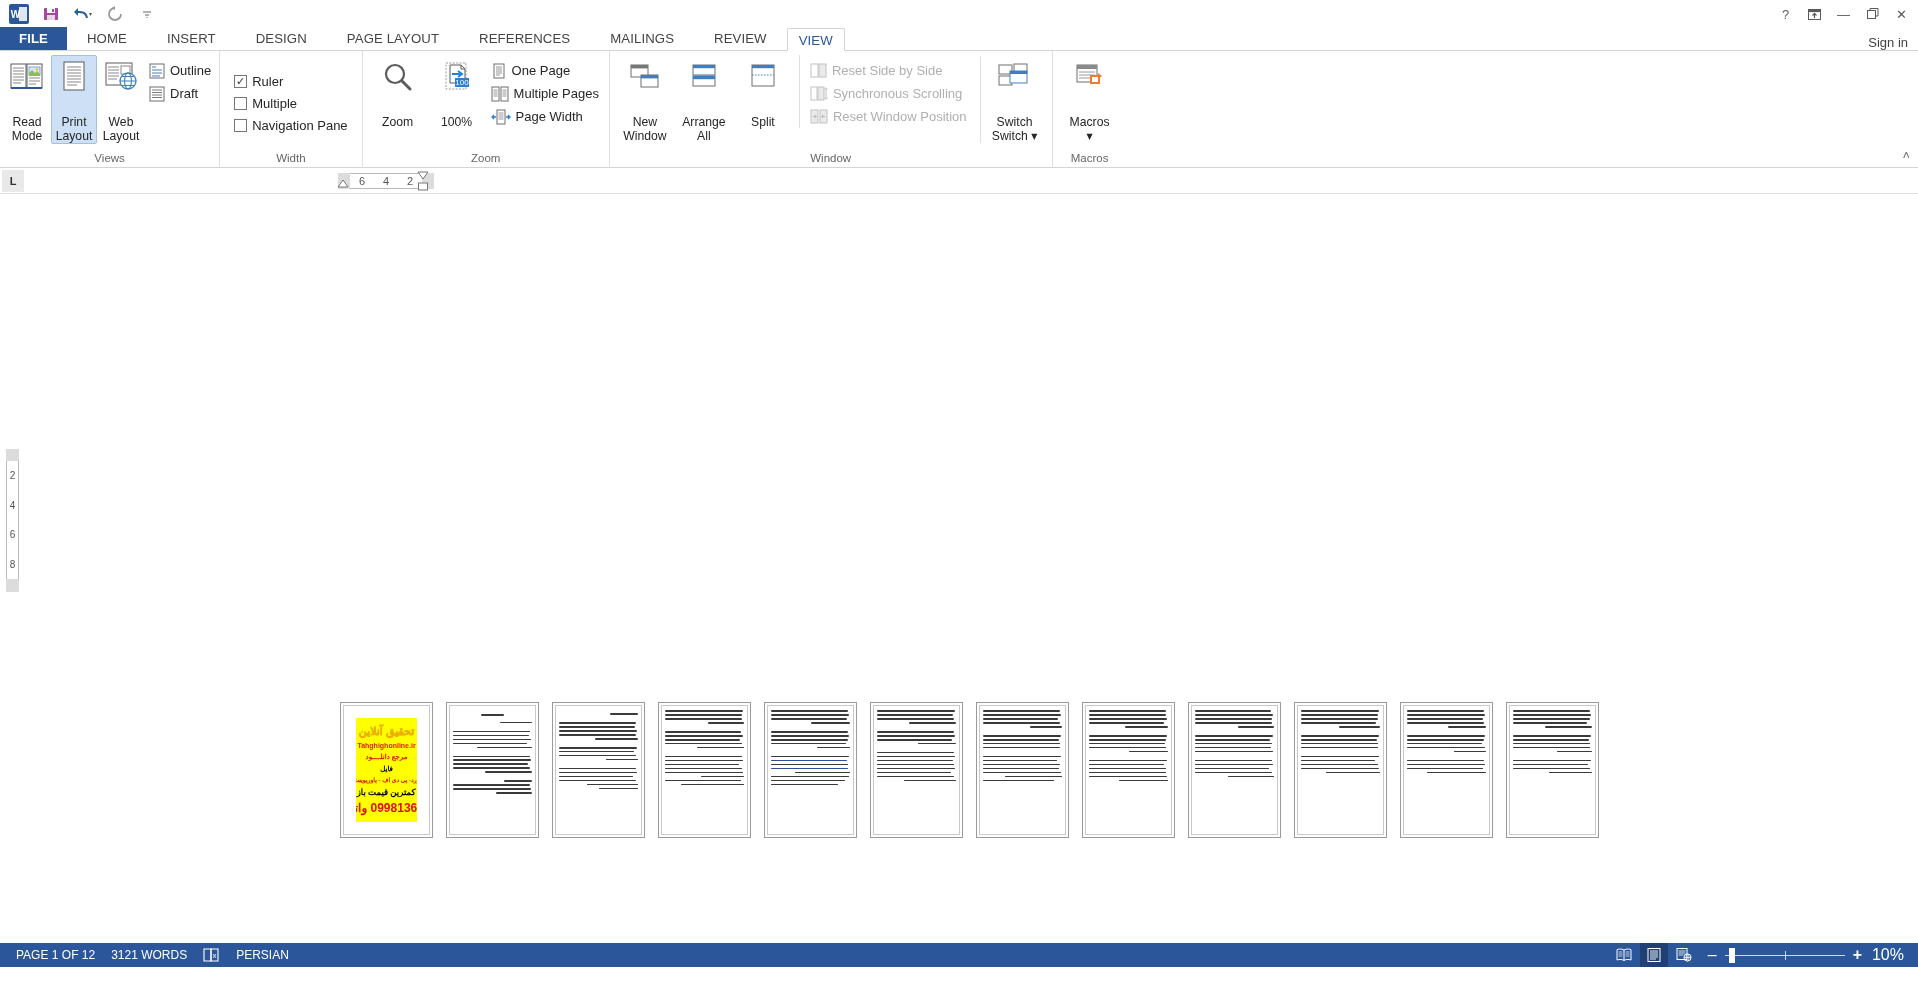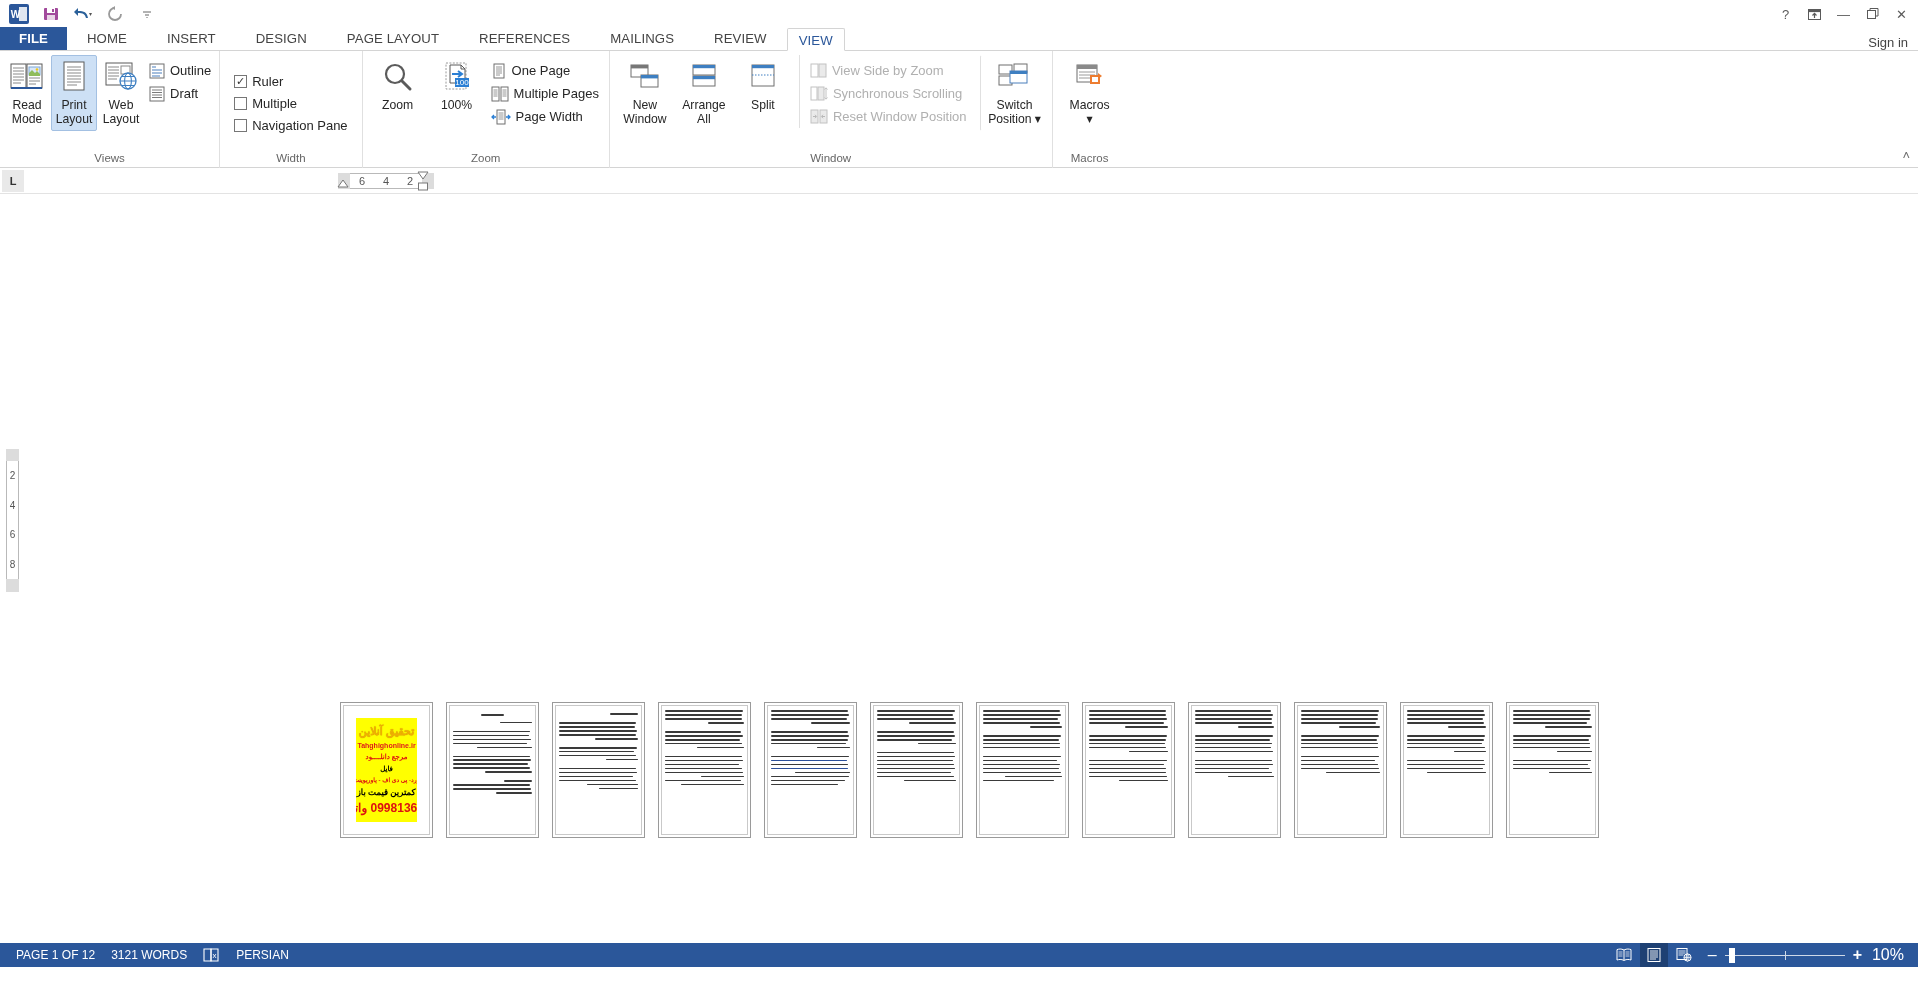--- a/index.html
+++ b/index.html
@@ -96,21 +96,21 @@
   }
   .bigbtn {
     width: 46px; min-height: 76px; display: flex;
     flex-direction: column; align-items: center;
     padding: 3px 2px 0; font-size: 12.2px; color: #262626;
     text-align: center; line-height: 14px; cursor: pointer;
     border: 1px solid transparent; border-radius: 2px;
   }
   .bigbtn.wide { width: 58px; }
   .bigbtn.selected { background: #cde0f5; border-color: #a3c0e2; }
-  .bigicon { height: 36px; display: flex; align-items: center; justify-content: flex-end; margin-bottom: 3px; }
+  .bigicon { height: 36px; display: flex; align-items: center; justify-content: flex-end; margin-bottom: 20px; }
   .chkitem {
     display: flex; align-items: center; gap: 5px;
     height: 22px; font-size: 13px; color: #262626;
     padding: 0 4px; cursor: pointer; border-radius: 2px;
     white-space: nowrap;
   }
   .chkbox {
     width: 13px; height: 13px; border: 1px solid #767676;
     background: #fff; display: flex; align-items: center;
     justify-content: center; font-size: 11px; color: #333;
@@ -452,21 +452,21 @@
           </svg>
         </div>
         <span>Split</span>
       </div>
       <div class="col" style="border-left:1px solid #e0e0e0; margin-left:6px; padding-left:6px;">
         <div class="smallitem disabled">
           <svg width="17" height="15" viewBox="0 0 17 15">
               <rect x="1" y="1" width="7" height="13" fill="#fff" stroke="#c2c2c2"></rect>
               <rect x="9" y="1" width="7" height="13" fill="#eaeaea" stroke="#c2c2c2"></rect>
             </svg>
-          <span>View Side by Zoom</span>
+          <span>Reset Side by Side</span>
         </div>
         <div class="smallitem disabled">
           <svg width="18" height="15" viewBox="0 0 18 15">
               <rect x="1" y="1" width="6" height="13" fill="#fff" stroke="#c2c2c2"></rect>
               <rect x="8" y="1" width="6" height="13" fill="#eaeaea" stroke="#c2c2c2"></rect>
               <path d="M16 2 v11 M14.5 3.5 L16 1.8 L17.5 3.5 M14.5 11.5 L16 13.2 L17.5 11.5" stroke="#c2c2c2" fill="none"></path>
             </svg>
           <span>Synchronous Scrolling</span>
         </div>
         <div class="smallitem disabled">
@@ -483,21 +483,21 @@
         <div class="bigicon">
           <svg width="36" height="30" viewBox="0 0 36 30">
             <rect x="2" y="3" width="13" height="9" fill="#fff" stroke="#6f6f6f"></rect>
             <rect x="17" y="2" width="13" height="9" fill="#fff" stroke="#6f6f6f"></rect>
             <rect x="2" y="14" width="13" height="9" fill="#fff" stroke="#6f6f6f"></rect>
             <rect x="13" y="9" width="17" height="12" fill="#fff" stroke="#4a7ebb"></rect>
             <rect x="13" y="9" width="17" height="3" fill="#3e7fc1"></rect>
           </svg>
         </div>
         <span>Switch</span>
-        <span>Position ▾</span>
+        <span>Switch ▾</span>
       </div>
     </div>
     <div class="rgroup-label">Window</div>
   </div>
 
   <div class="rgroup" style="padding:0 8px;">
     <div class="rgroup-body">
       <div class="bigbtn wide">
         <div class="bigicon">
           <svg width="32" height="30" viewBox="0 0 32 30">

